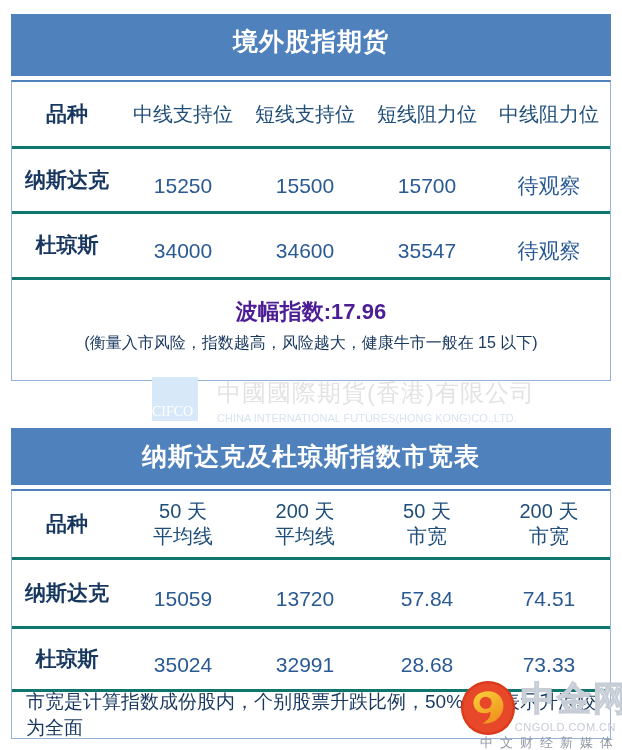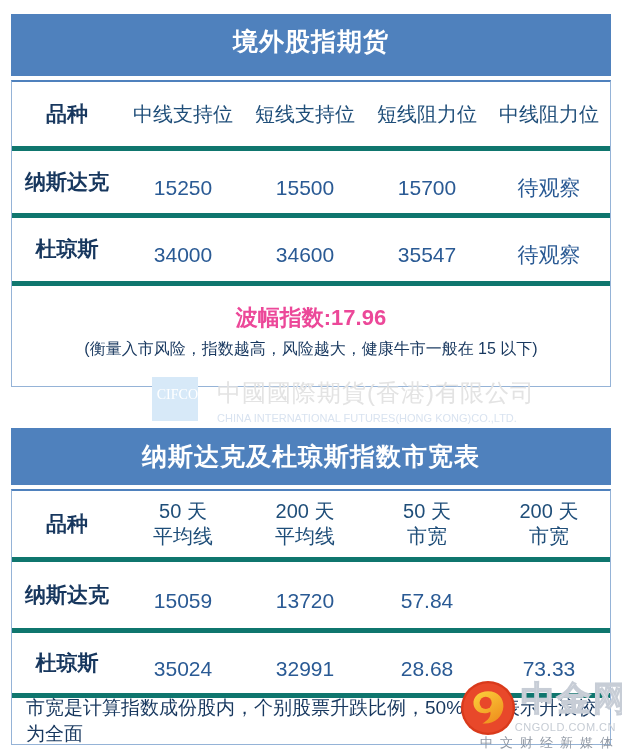--- a/index.html
+++ b/index.html
@@ -13,49 +13,49 @@
 
   .band { background:#4F81BD; color:#ffffff; font-weight:bold; font-size:25px;
           text-align:center; letter-spacing:1px; }
   #t1 .band { height:62px; line-height:55px; }
   #t2 .band { height:57px; line-height:57px; }
 
   .tbody { margin-top:4px; border:1px solid #95B3D7; border-top:2px solid #4F81BD;
            background:#ffffff; }
 
   .grid-row { display:grid; grid-template-columns:18.4% 20.4% 20.4% 20.4% 20.4%;
-              align-items:center; border-bottom:5px solid #0f766e; }
+              align-items:center; border-bottom:3px solid #0f766e; }
   .grid-row:last-child { border-bottom:none; }
   .cell { text-align:center; line-height:1.25; }
 
   .col-head   { color:#1F4E79; font-size:20px; }
   .col-first  { color:#17375E; font-size:21px; font-weight:bold; }
   .row-label  { color:#17375E; font-size:21px; font-weight:bold; }
   .val        { color:#2A5A94; font-size:21px;margin-top:12px; }
 
   #t1 .hdr { height:64px; }
   #t1 .dr1 { height:62px; }
   #t1 .dr2 { height:63px; }
   #t2 .hdr { height:66px; }
   #t2 .dr1 { height:66px; }
   #t2 .dr2 { height:60px; }
 
   .sum-block { height:100px; box-sizing:border-box; padding-top:17px; text-align:center; }
-  .sum-main  { color:#ec4899; font-size:22px; font-weight:bold; }
+  .sum-main  { color:#4c1d95; font-size:22px; font-weight:bold; }
   .sum-note  { margin-top:6px; color:#17375E; font-size:16px; }
 
   .note-row { height:46px; display:flex; align-items:center; padding-left:14px;
               color:#17375E; font-size:19px; }
 
   
   .cifco { position:absolute; left:152px; top:377px; display:flex; align-items:flex-start; }
   .cifco-box { width:46px; height:44px; background:#D7E9F8; color:#ffffff;
                font-family:"Liberation Serif", serif; font-size:14px;
-               display:flex; align-items:flex-end; justify-content:flex-end;
-               box-sizing:border-box; padding-bottom:18px; }
+               display:flex; align-items:flex-end; justify-content:flex-start;
+               box-sizing:border-box; padding-bottom:1px; }
   .cifco-text { margin-left:19px; }
   .cifco-cn { color:#E3E3E3; font-size:24px; letter-spacing:1px; white-space:nowrap; }
   .cifco-en { color:#D9E3F0; font-size:11px; margin-top:3px; white-space:nowrap; }
 
   
   .cngold { position:absolute; left:448px; top:676px; width:174px; height:74px; }
   .cngold-circle { position:absolute; left:12px; top:4px; }
   .cngold-name { position:absolute; left:73px; top:0px; font-size:34px; font-weight:bold;
                  color:#f3f4f6; -webkit-text-stroke:1.2px #c7cdd6;
                  text-shadow:0 0 1px #c7cdd6; letter-spacing:2px; white-space:nowrap; }
@@ -137,20 +137,21 @@
           <div>200 天</div>
           <div>市宽</div>
         </div>
       </div>
 
       <div class="grid-row dr1">
         <div class="cell row-label">纳斯达克</div>
         <div class="cell val">15059</div>
         <div class="cell val">13720</div>
         <div class="cell val">57.84</div>
+        <div class="cell val">74.51</div>
       </div>
 
       <div class="grid-row dr2">
         <div class="cell row-label">杜琼斯</div>
         <div class="cell val">35024</div>
         <div class="cell val">32991</div>
         <div class="cell val">28.68</div>
         <div class="cell val">73.33</div>
       </div>
 

